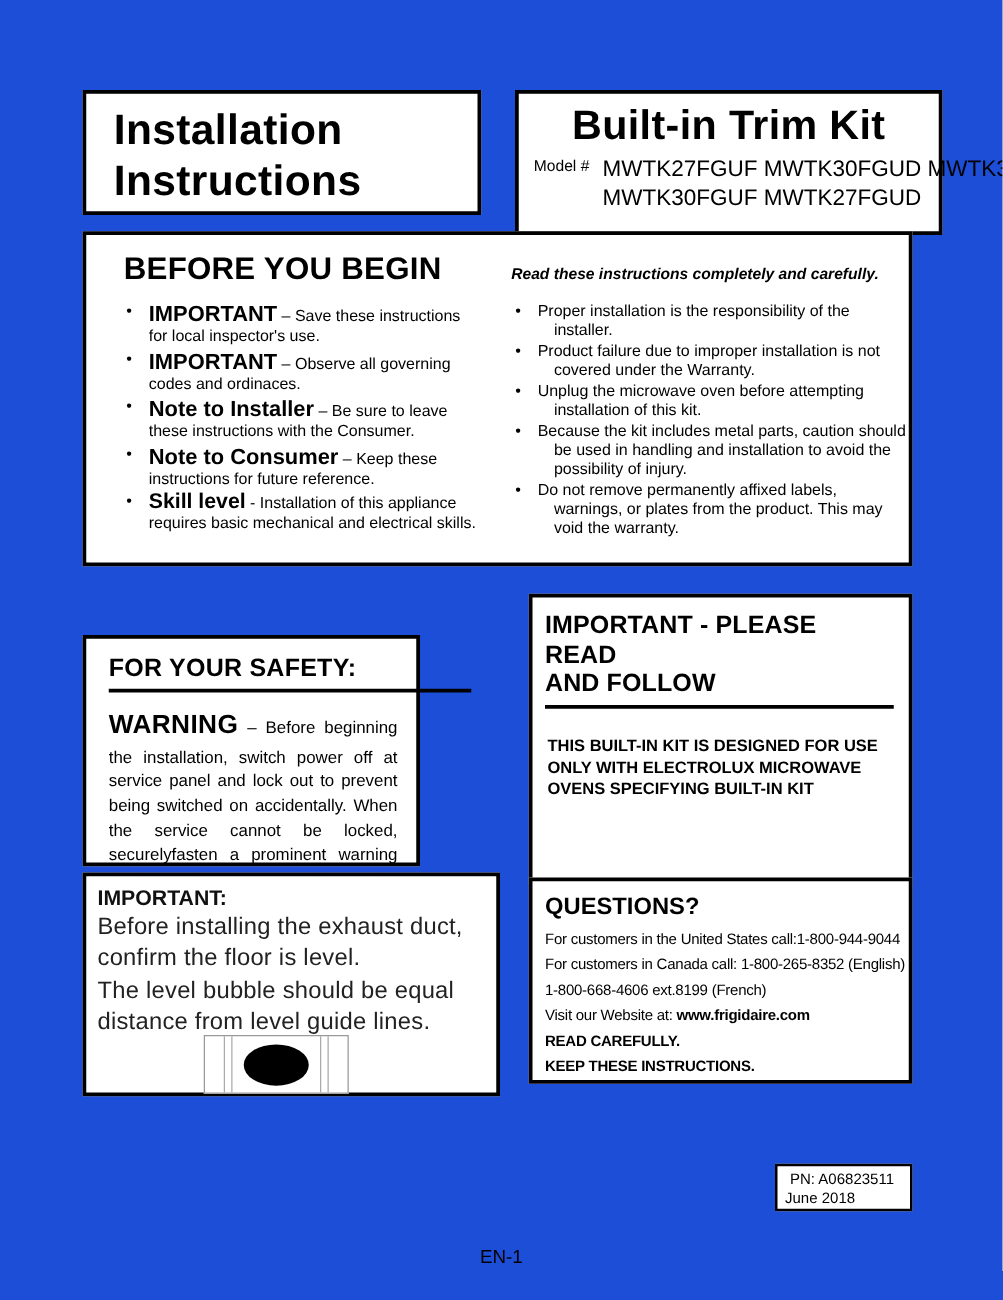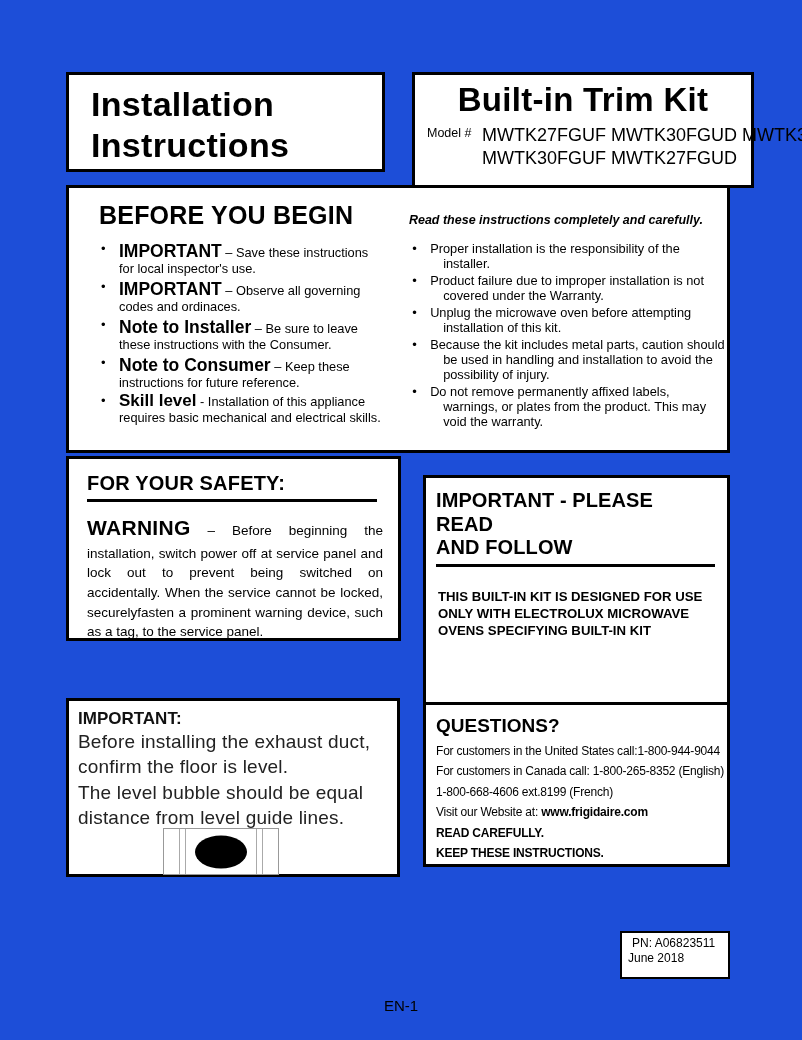--- a/index.html
+++ b/index.html
@@ -30,21 +30,21 @@
   .col-right { width:340px; padding-left:22px; box-sizing:border-box; }
   ul.blist { list-style:none; margin:0; padding:0; }
   .blist li { display:flex; margin-bottom:2px; }
   .bullet { width:18px; flex:none; font-size:13px; line-height:16px; }
   .li-text { font-size:12.8px; line-height:16px; width:262px; }
   .lead-lg { font-size:17.5px; font-weight:bold; line-height:20px; }
   .lead-sm { font-size:17px; font-weight:bold; }
   .r-text { font-size:12.8px; line-height:15px; padding-left:13px; text-indent:-13px; width:282px; }
 
   
-  .safety { left:66px; top:456px; width:335px; height:185px; }
+  .safety { left:66px; top:508px; width:270px; height:185px; }
   .safety-title { font-size:20px; font-weight:bold; margin:13px 0 0 18px; padding-bottom:4px;
                   border-bottom:3px solid #000; width:290px; letter-spacing:0.2px; }
   .warning-p { margin:11px 15px 0 18px; font-size:13.5px; line-height:1.46; text-align:justify; }
   .warning-lead { font-size:21px; font-weight:bold; letter-spacing:0.3px; }
 
   
   .rf { left:423px; top:475px; width:307px; height:233px; }
   .rf-title { font-size:20px; font-weight:bold; margin:11px 12px 0 10px; line-height:1.18;
               border-bottom:3px solid #000; padding-bottom:4px; letter-spacing:0.1px; }
   .rf-body { font-size:13.2px; font-weight:bold; margin:21px 14px 0 12px; line-height:1.3; }
@@ -60,21 +60,21 @@
   .bubble { position:absolute; left:50%; top:50%; transform:translate(-50%,-50%);
             width:52px; height:33px; background:#000; border-radius:50%; }
 
   
   .q { left:423px; top:702px; width:307px; height:165px; }
   .q-title { font-size:19px; font-weight:bold; margin:10px 0 0 10px; }
   .q-line { font-size:12px; margin:6.5px 2px 0 10px; white-space:nowrap; overflow:hidden; letter-spacing:-0.2px; }
   .q-bold { font-weight:bold; }
 
   
-  .pn { left:620px; top:931px; width:110px; height:48px; border-width:2px; }
+  .pn { left:620px; top:931px; width:110px; height:38px; border-width:2px; }
   .pn-line1 { font-size:12px; margin:3px 0 0 10px; }
   .pn-line2 { font-size:12px; margin:1px 0 0 6px; }
   .footer { position:absolute; left:0; right:0; top:997px; text-align:center; font-size:15px; }
 </style>
 </head>
 <body>
 
 <div class="page">
 
   <div class="box hdr-left">

